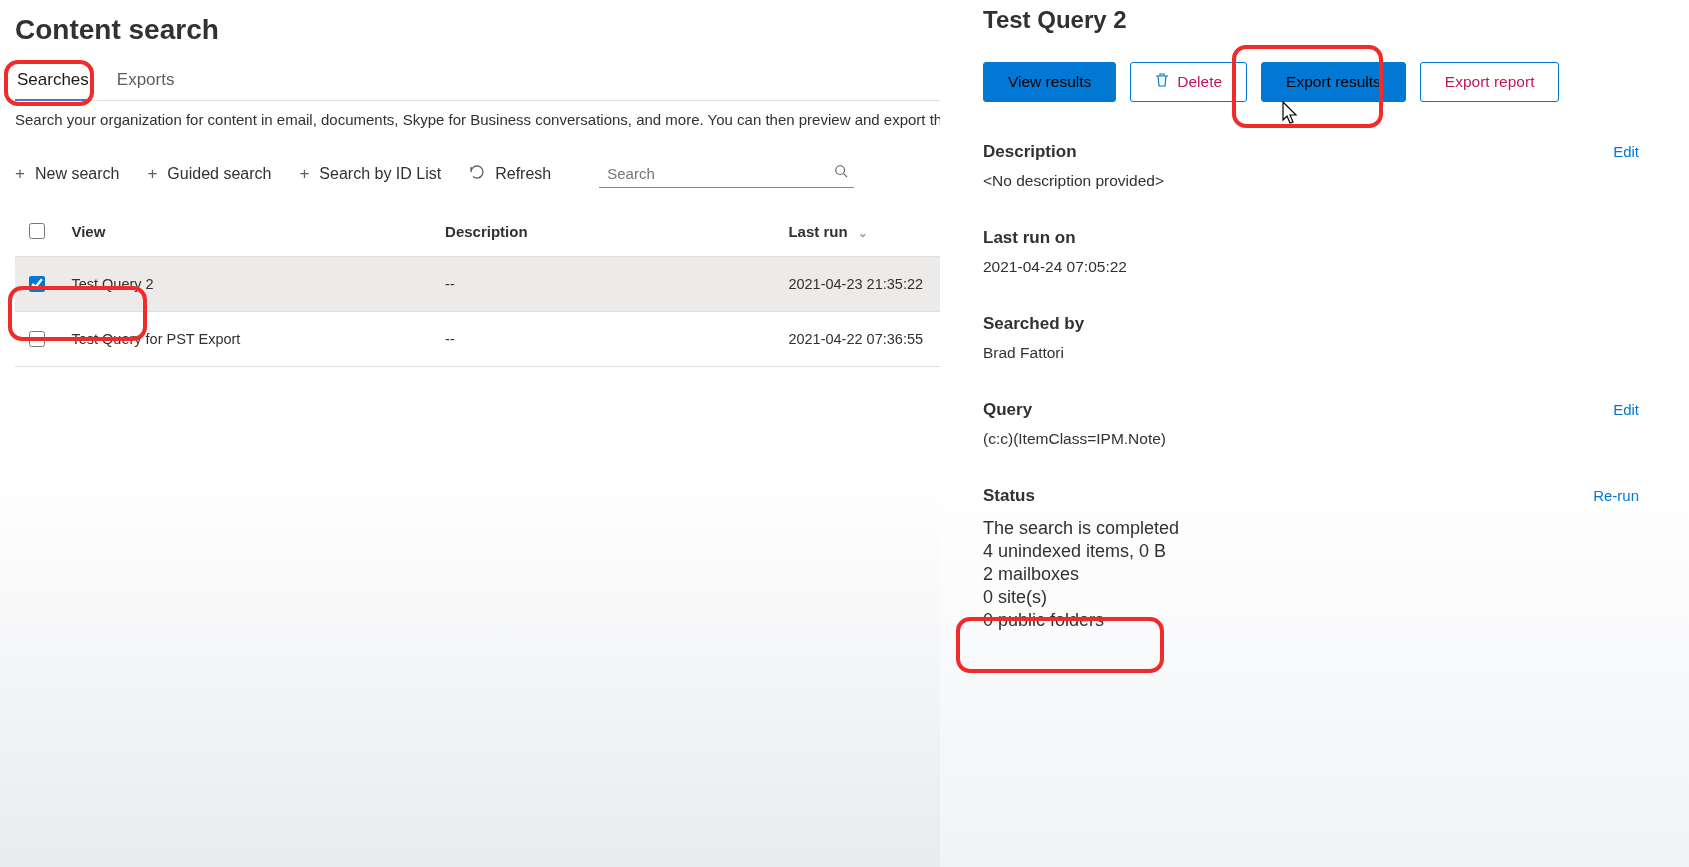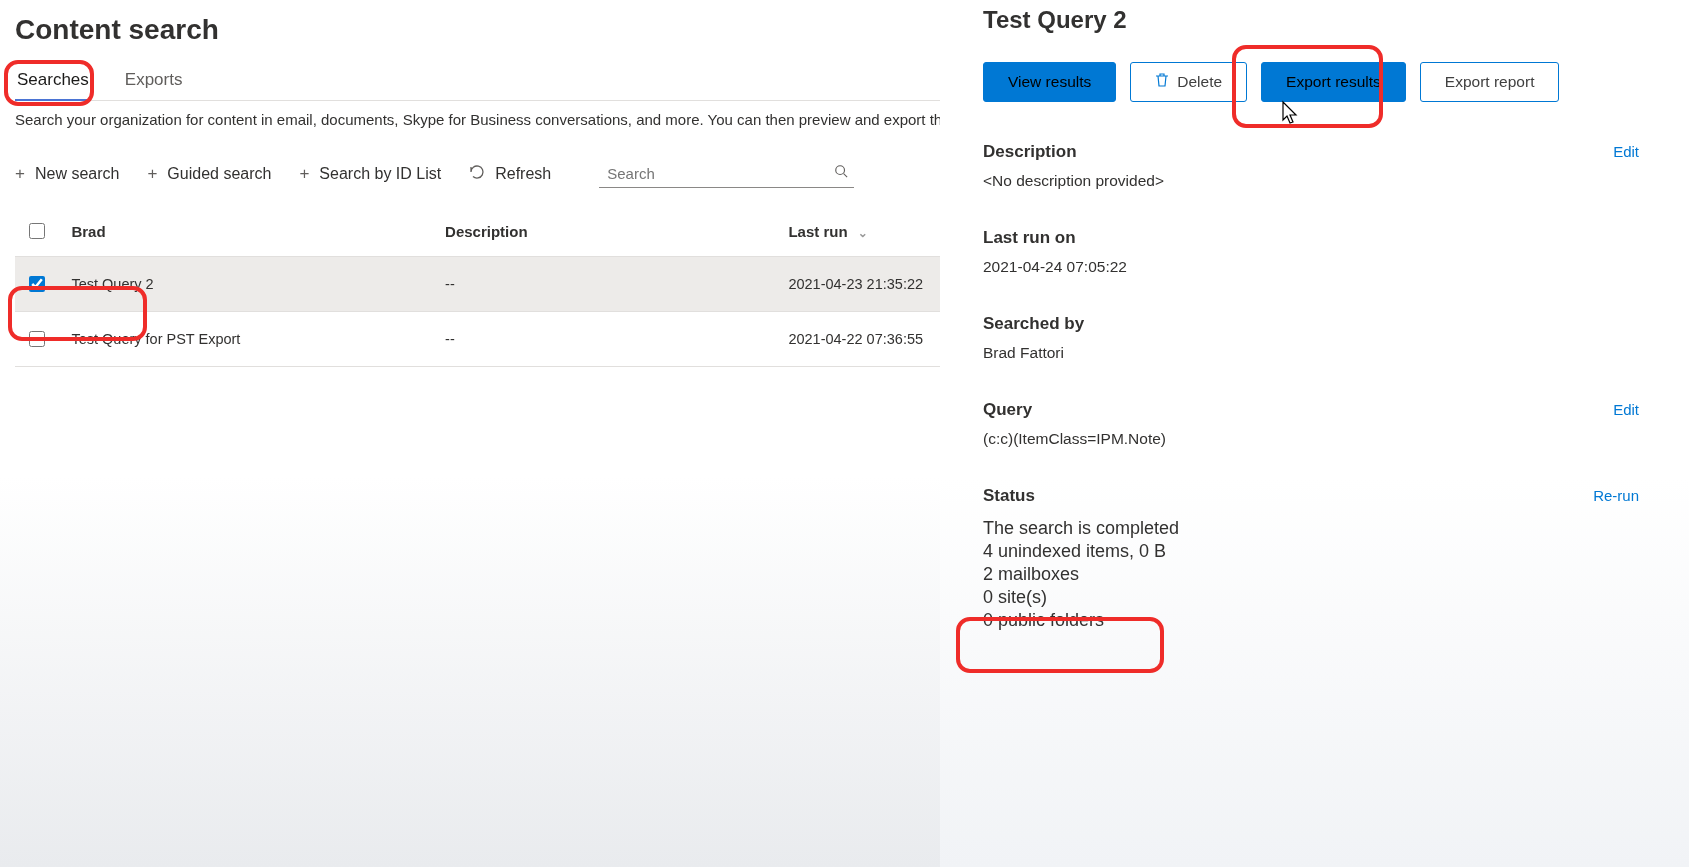--- a/index.html
+++ b/index.html
@@ -29,21 +29,21 @@
     background: linear-gradient(to bottom, #fff 0%, #fff 55%, #f1f3f6 100%);
     border-left: 1px solid transparent;
   }
   h1.page-title {
     font-size: 28px;
     font-weight: 700;
     margin: 4px 0 18px 0;
   }
   .tabs {
     display: flex;
-    gap: 32px;
+    gap: 24px;
     border-bottom: 1px solid #e1dfdd;
     margin-bottom: 10px;
   }
   .tab {
     padding: 6px 2px 10px 2px;
     font-size: 17px;
     color: #605e5c;
     cursor: pointer;
     position: relative;
   }
@@ -155,21 +155,21 @@
     border-radius: 3px;
     cursor: pointer;
     border: 1px solid #0078d4;
   }
   .btn.primary {
     background: #0078d4;
     color: #000000;
   }
   .btn.secondary {
     background: #fff;
-    color: #404040;
+    color: #be185d;
   }
   .trash-icon svg { width: 14px; height: 16px; }
 
   .section {
     margin-bottom: 38px;
     position: relative;
   }
   .sec-head {
     display: flex;
     justify-content: space-between;
@@ -254,21 +254,21 @@
               <path d="M11 11l4 4"></path>
           </svg>
         </span>
       </div>
     </div>
 
     <table class="grid">
       <thead>
         <tr>
           <th class="col-chk"><input type="checkbox" class="rowcheck" style=""></th>
-          <th class="col-name">Brad</th>
+          <th class="col-name">View</th>
           <th class="col-desc">Description</th>
           <th class="col-last">
             <span>Last run</span>
             <span class="chev">⌄</span>
           </th>
         </tr>
       </thead>
       <tbody>
         <tr class="selected">
           <td class="col-chk"><input type="checkbox" class="rowcheck" checked="" style=""></td>

